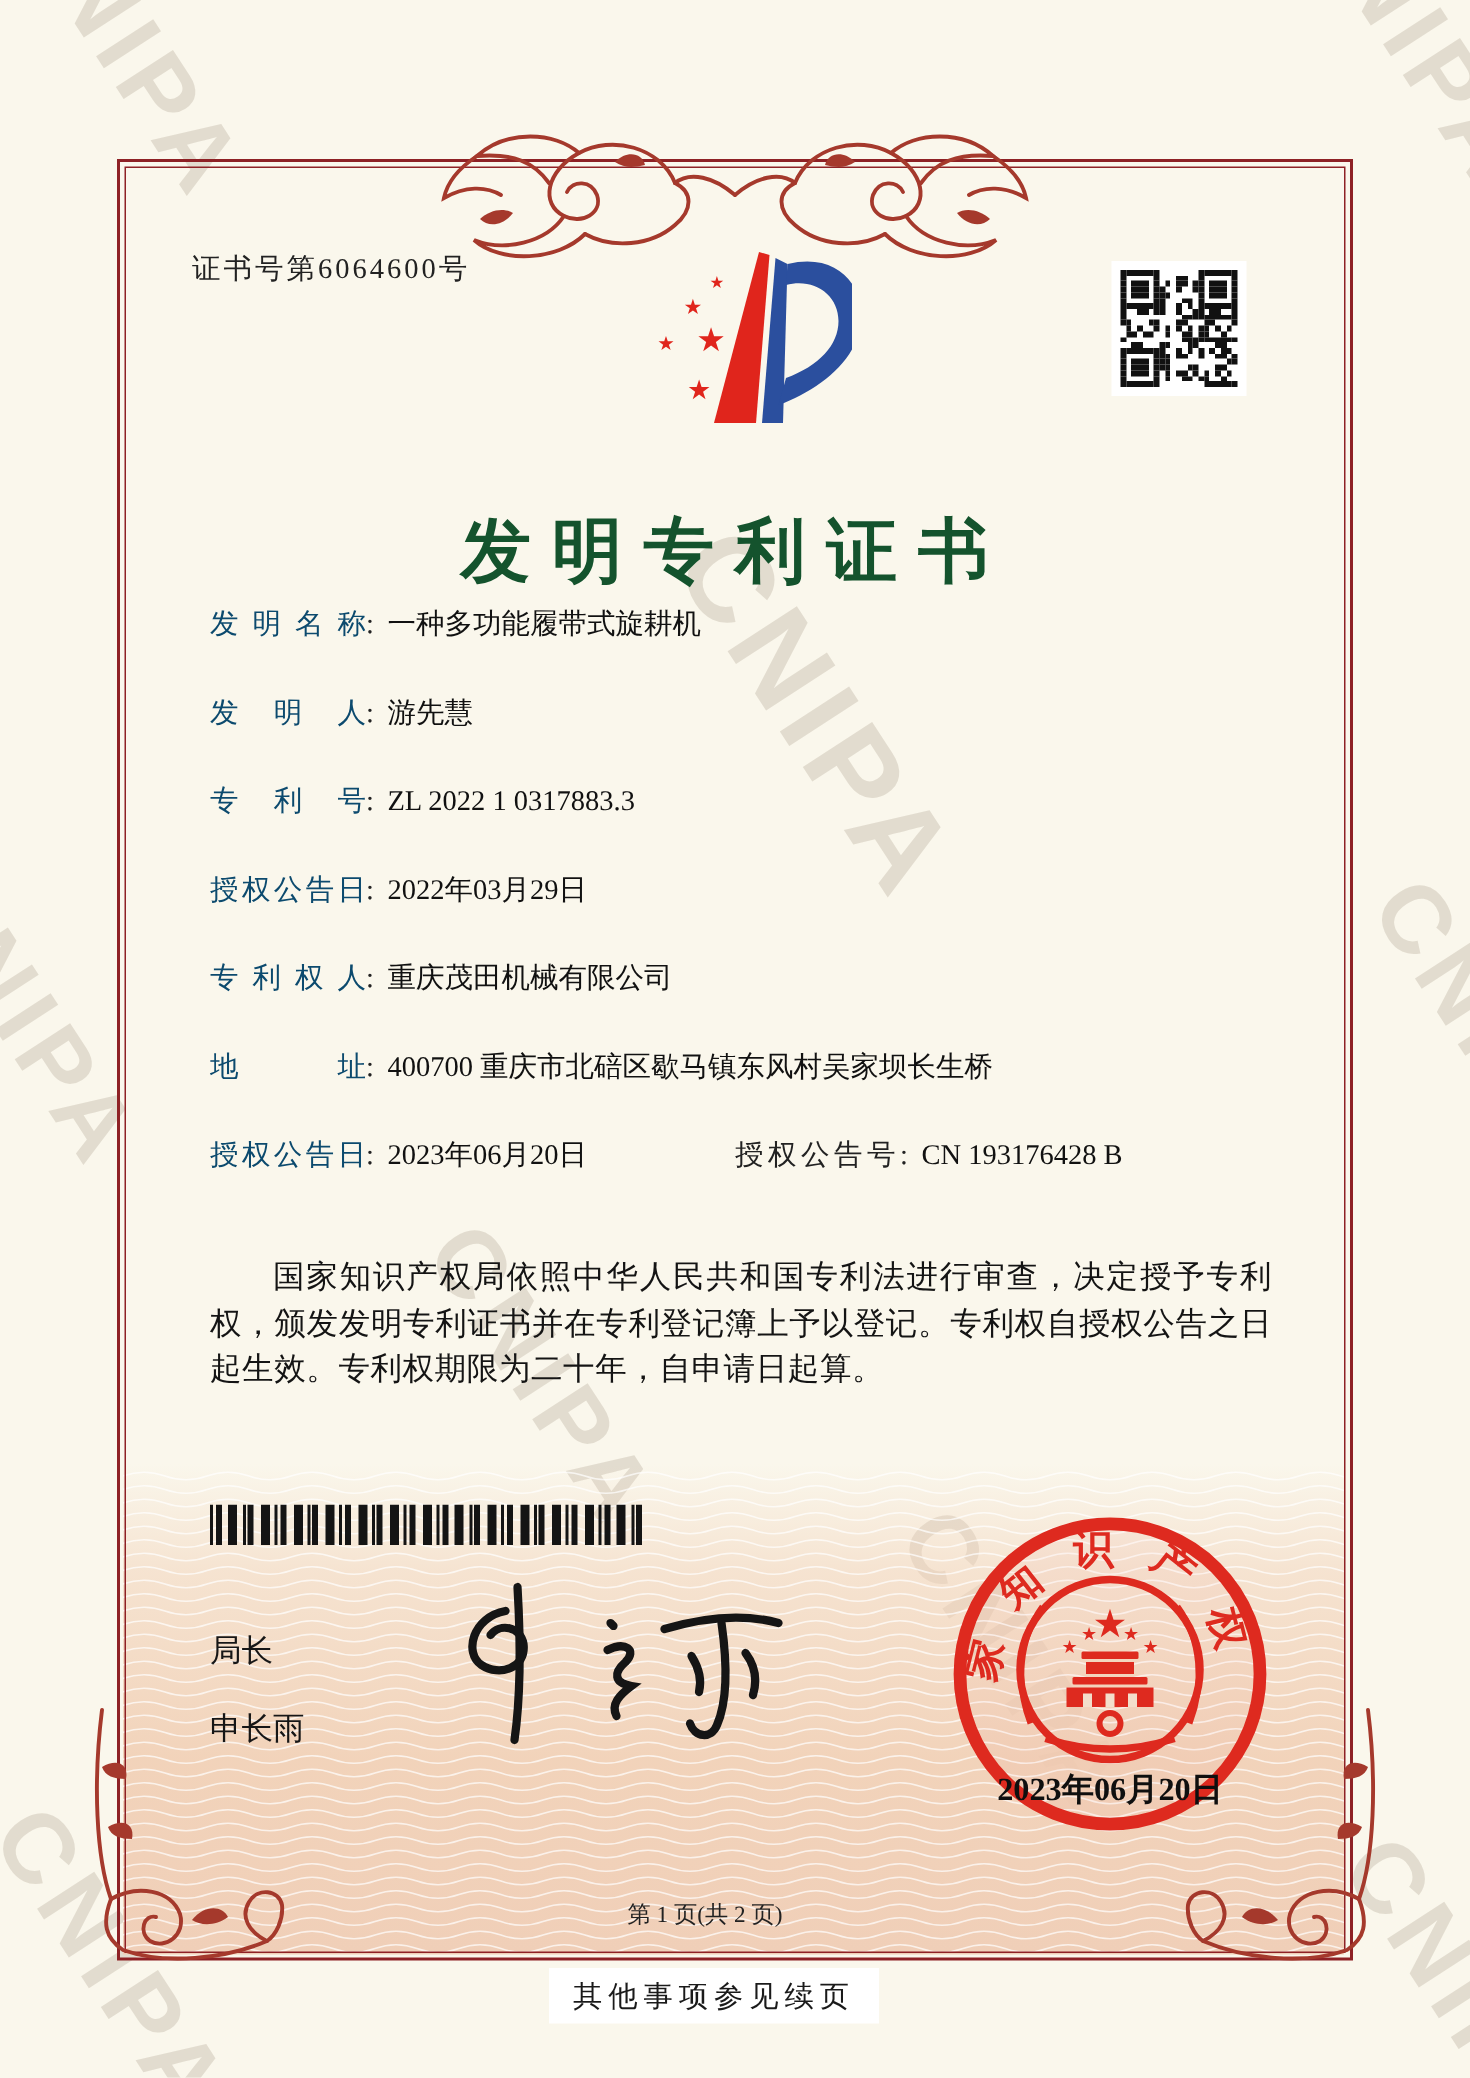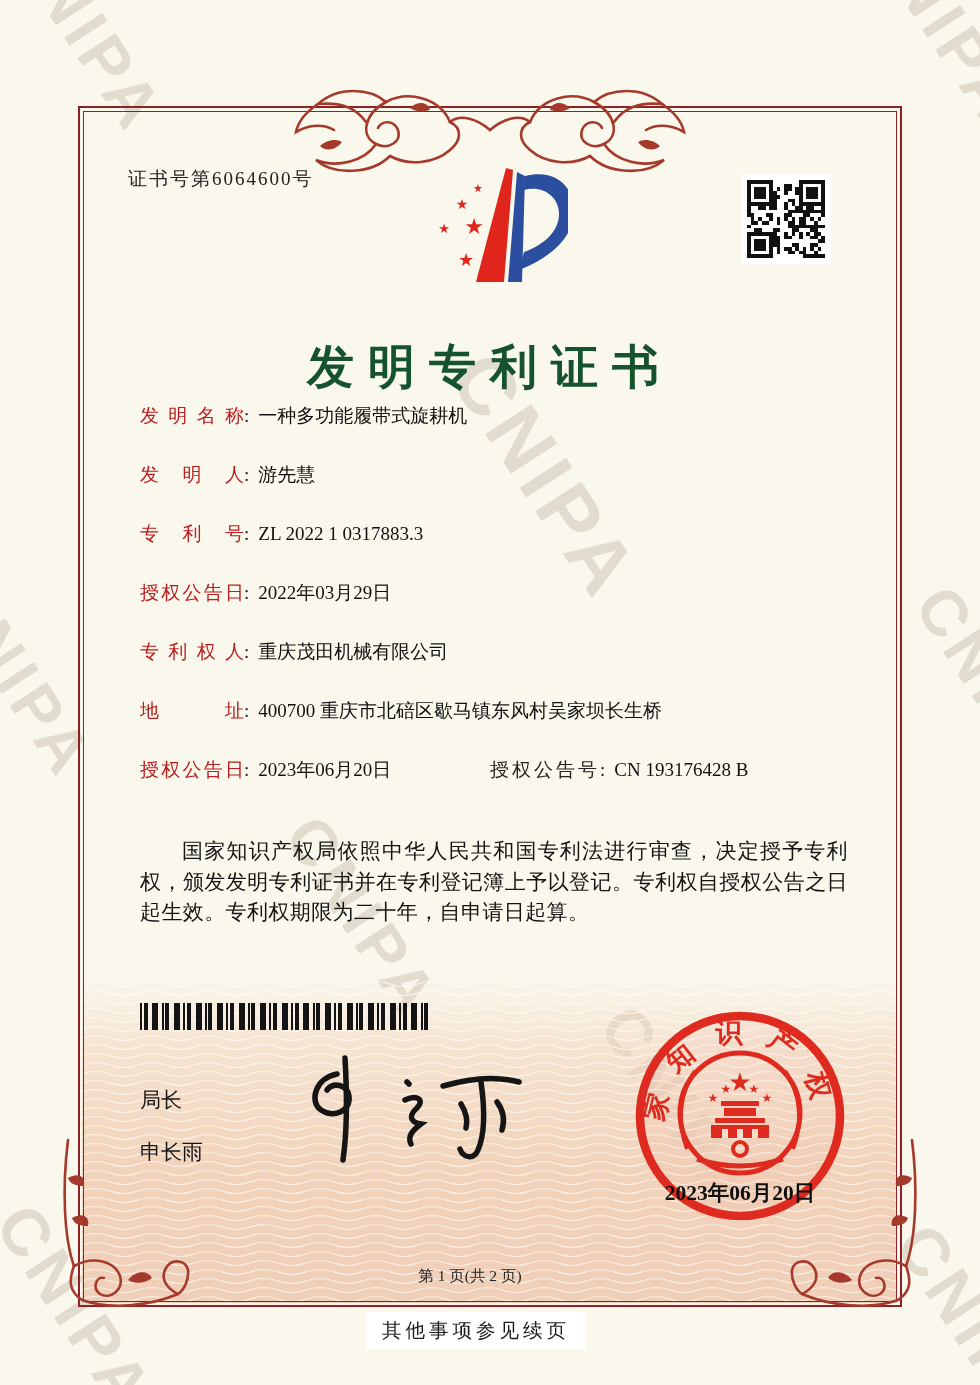--- a/index.html
+++ b/index.html
@@ -33,21 +33,21 @@
       width:78px;height:78px;}
   .qr-grid i{display:block;}
   .qr-grid i.b{background:#111;}
 
   .title{position:absolute;left:0;top:288px;width:980px;text-align:center;z-index:6;
          font-size:47px;font-weight:700;letter-spacing:14px;color:#14532d;margin-top:48px;}
 
   .fields{position:absolute;left:140px;top:403px;width:720px;z-index:6;font-size:19px;}
   .field-row{position:relative;height:30px;margin-bottom:29px;white-space:nowrap;}
   .f-label{display:inline-block;width:104px;text-align:justify;text-align-last:justify;
-           text-justify:inter-character;color:#b91c1c;}
+           text-justify:inter-character;color:#0c4a6e;}
   .f-colon{color:#222;}
   .f-value{margin-left:9px;color:#111;}
   .grant2{position:absolute;left:350px;top:0;}
   .grant2 .g-label{letter-spacing:3px;color:#222;text-align:right;}
 
   .paras{position:absolute;left:140px;top:836px;width:708px;z-index:6;
          font-size:21px;line-height:30.5px;letter-spacing:.4px;color:#141414;text-align:justify;}
   .paras p{margin:0;text-indent:2em;}
 
   .barcode{position:absolute;left:140px;top:1003px;width:296px;height:27px;z-index:6;

